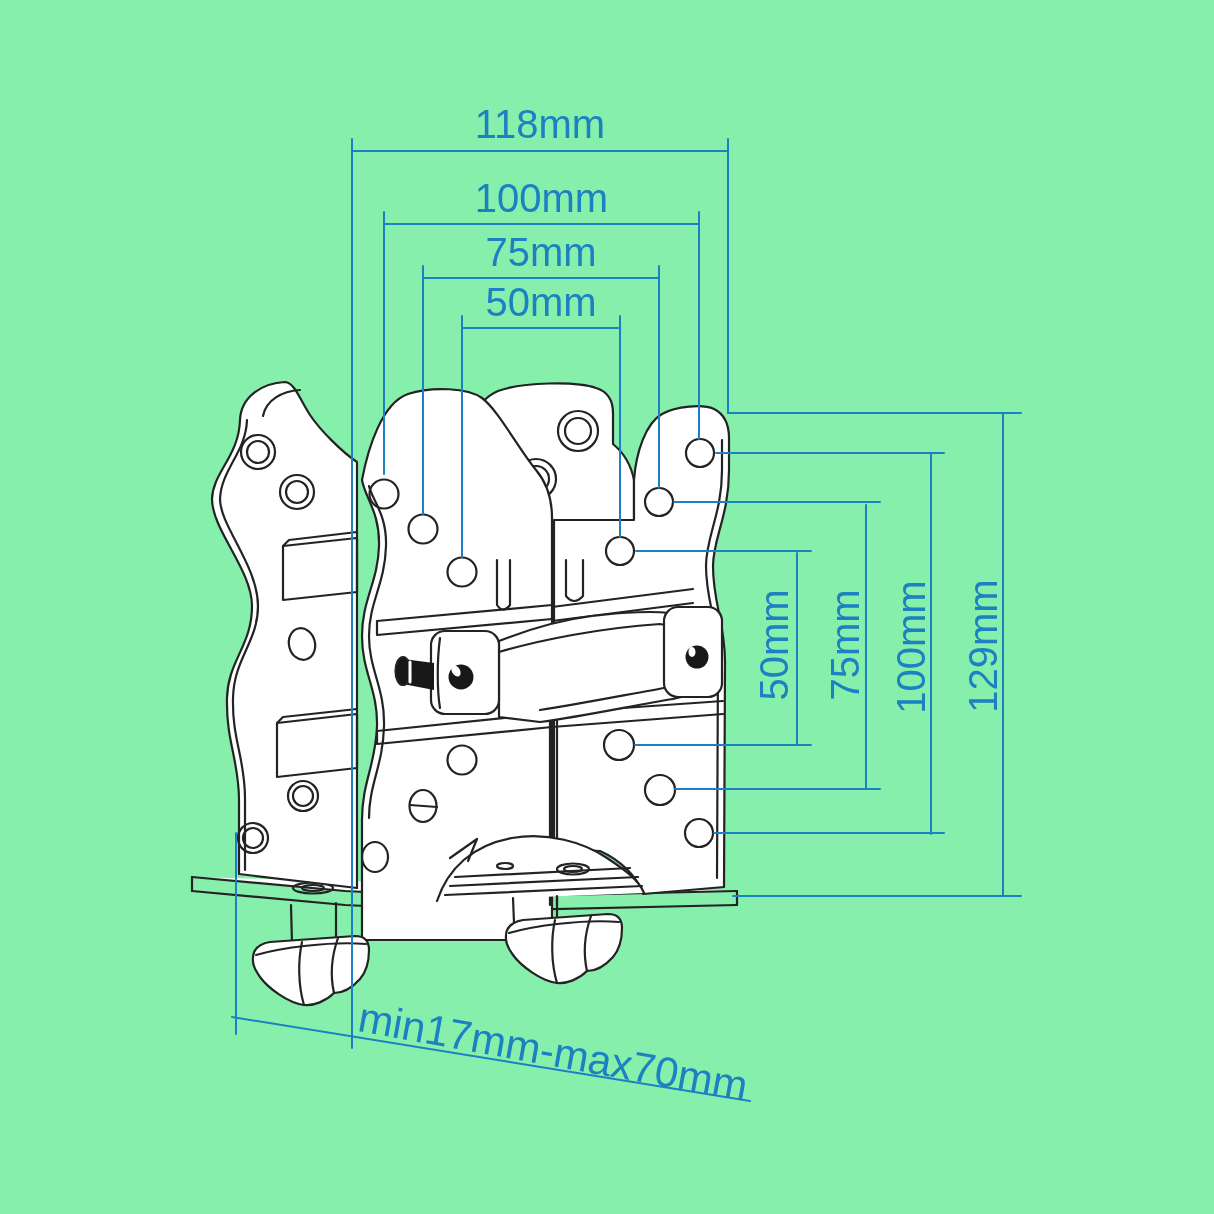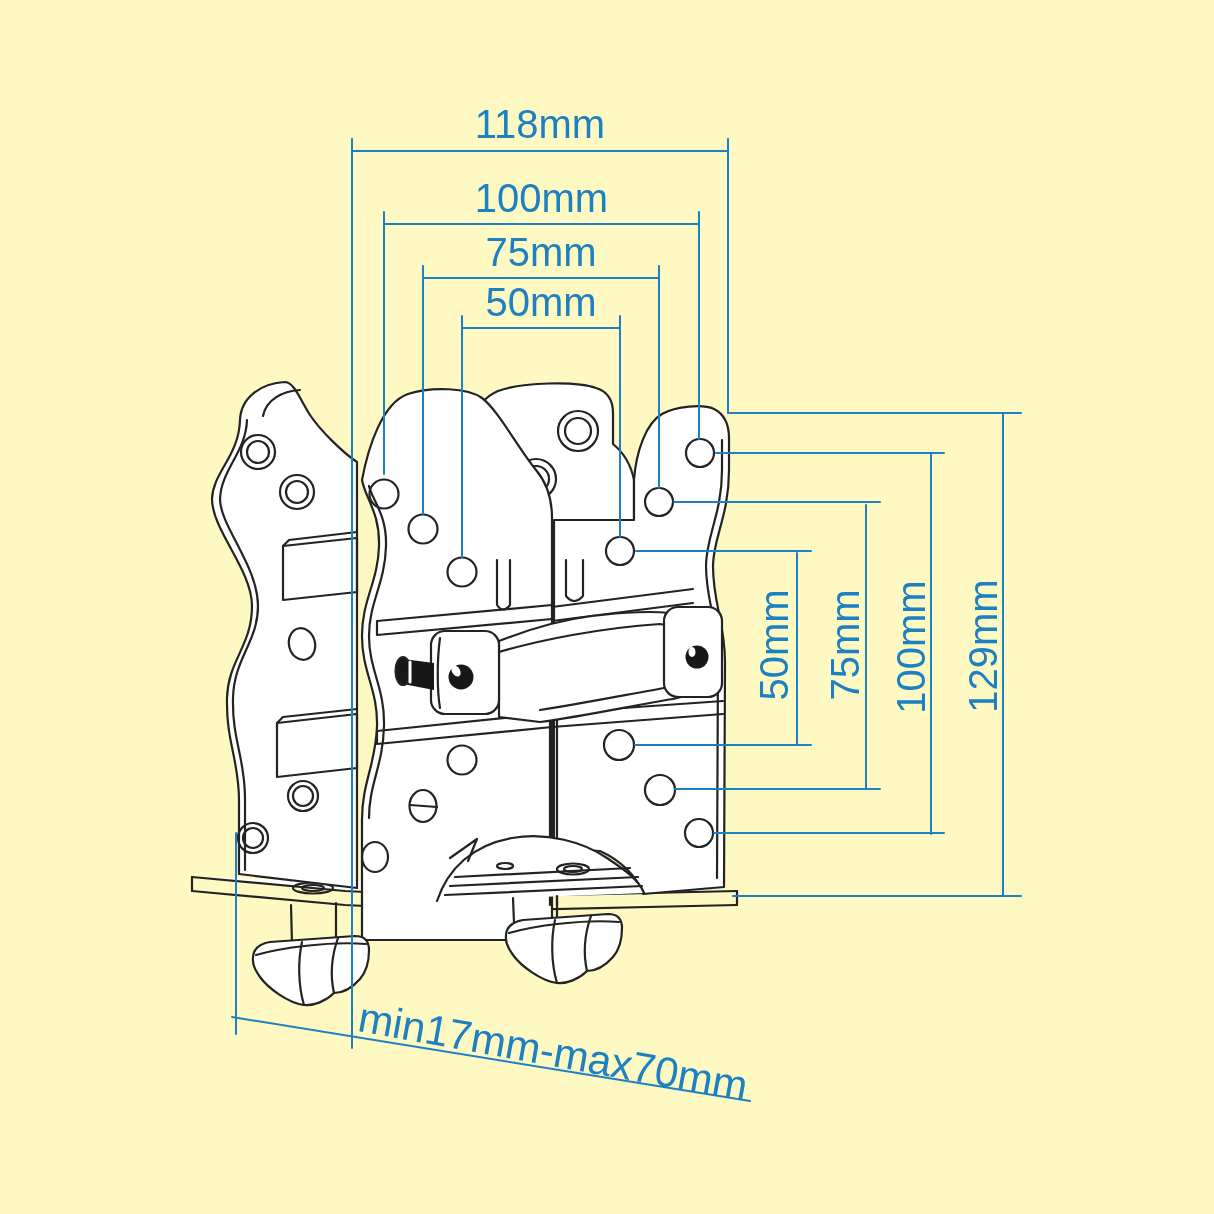--- a/index.html
+++ b/index.html
@@ -1,17 +1,17 @@
 <!DOCTYPE html>
 <html><head>
 <meta charset="utf-8">
 <style>
   html,body{margin:0;padding:0;background:#ffffff;}
   #stage{
-    position:relative;width:1214px;height:1214px;background:#fef9c3;
+    position:relative;width:1214px;height:1214px;background:#86efac;
     font-family:"Liberation Sans","DejaVu Sans",sans-serif;overflow:hidden;
   }
   #lineart{position:absolute;left:0;top:0;}
   .dim-label{
     position:absolute;color:#1c80c2;font-size:40px;font-weight:500;
     letter-spacing:0px;text-align:center;line-height:44px;white-space:nowrap;
     user-select:none;
   }
   .dim-label.rot{transform:rotate(-90deg);transform-origin:center center;}
   .dim-label.slant{transform:rotate(10.2deg);transform-origin:center center;font-size:42px;}

